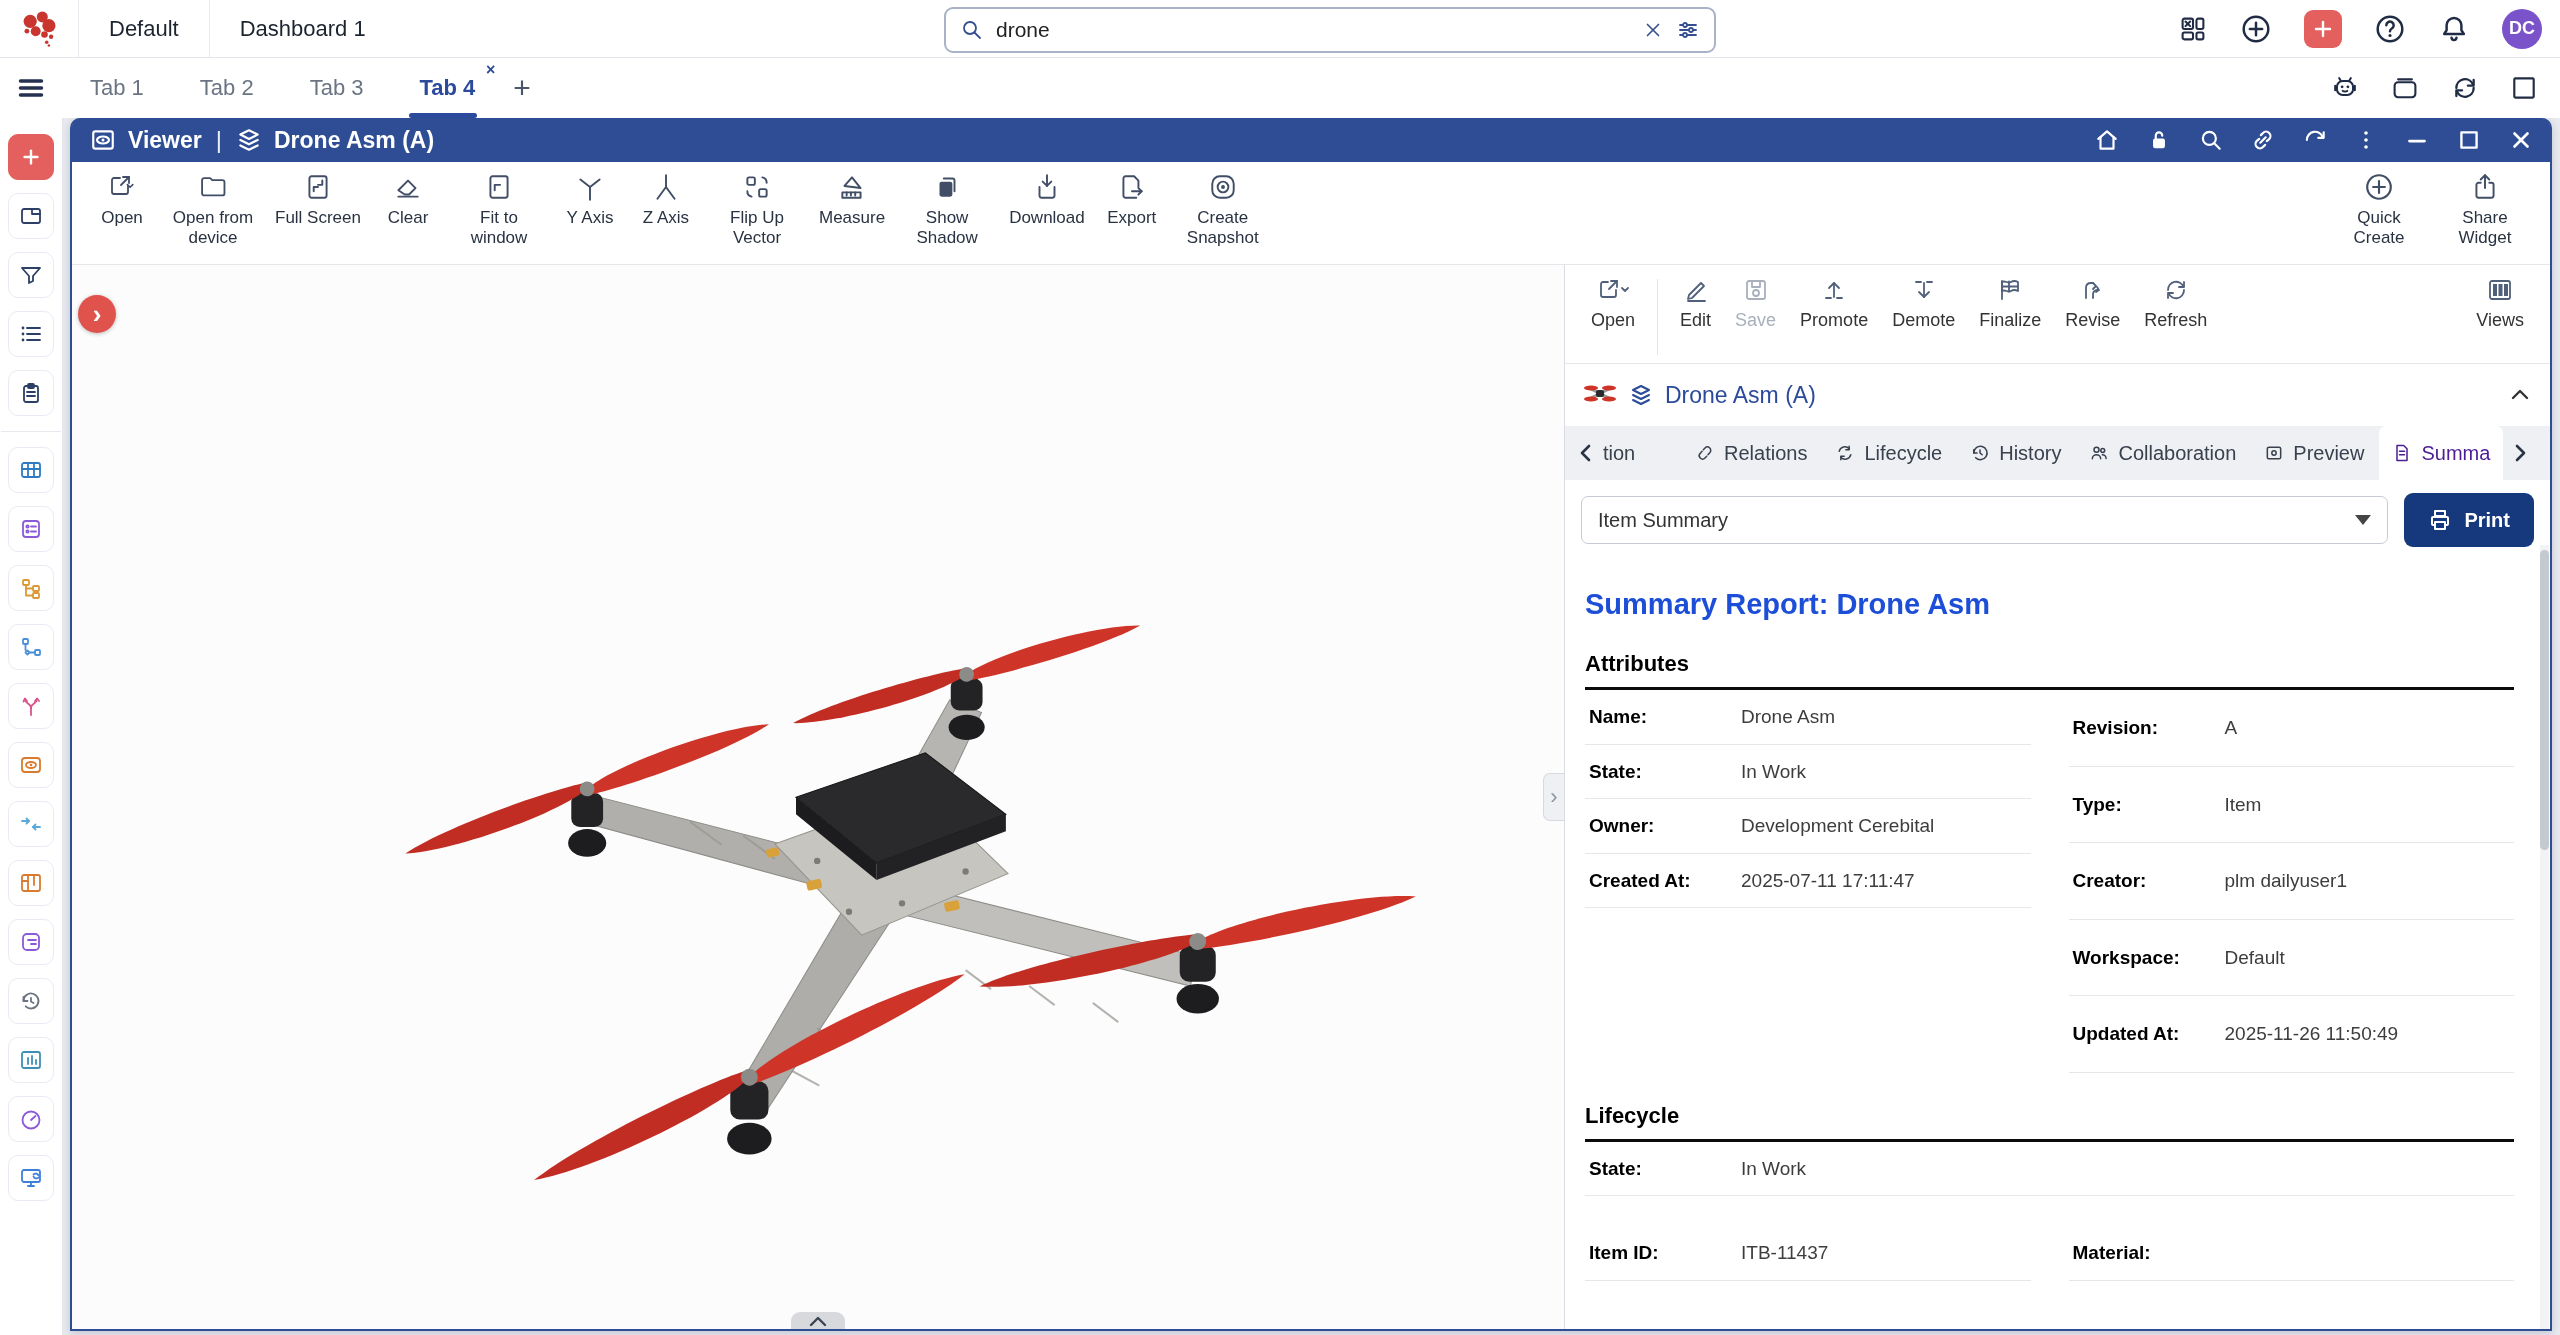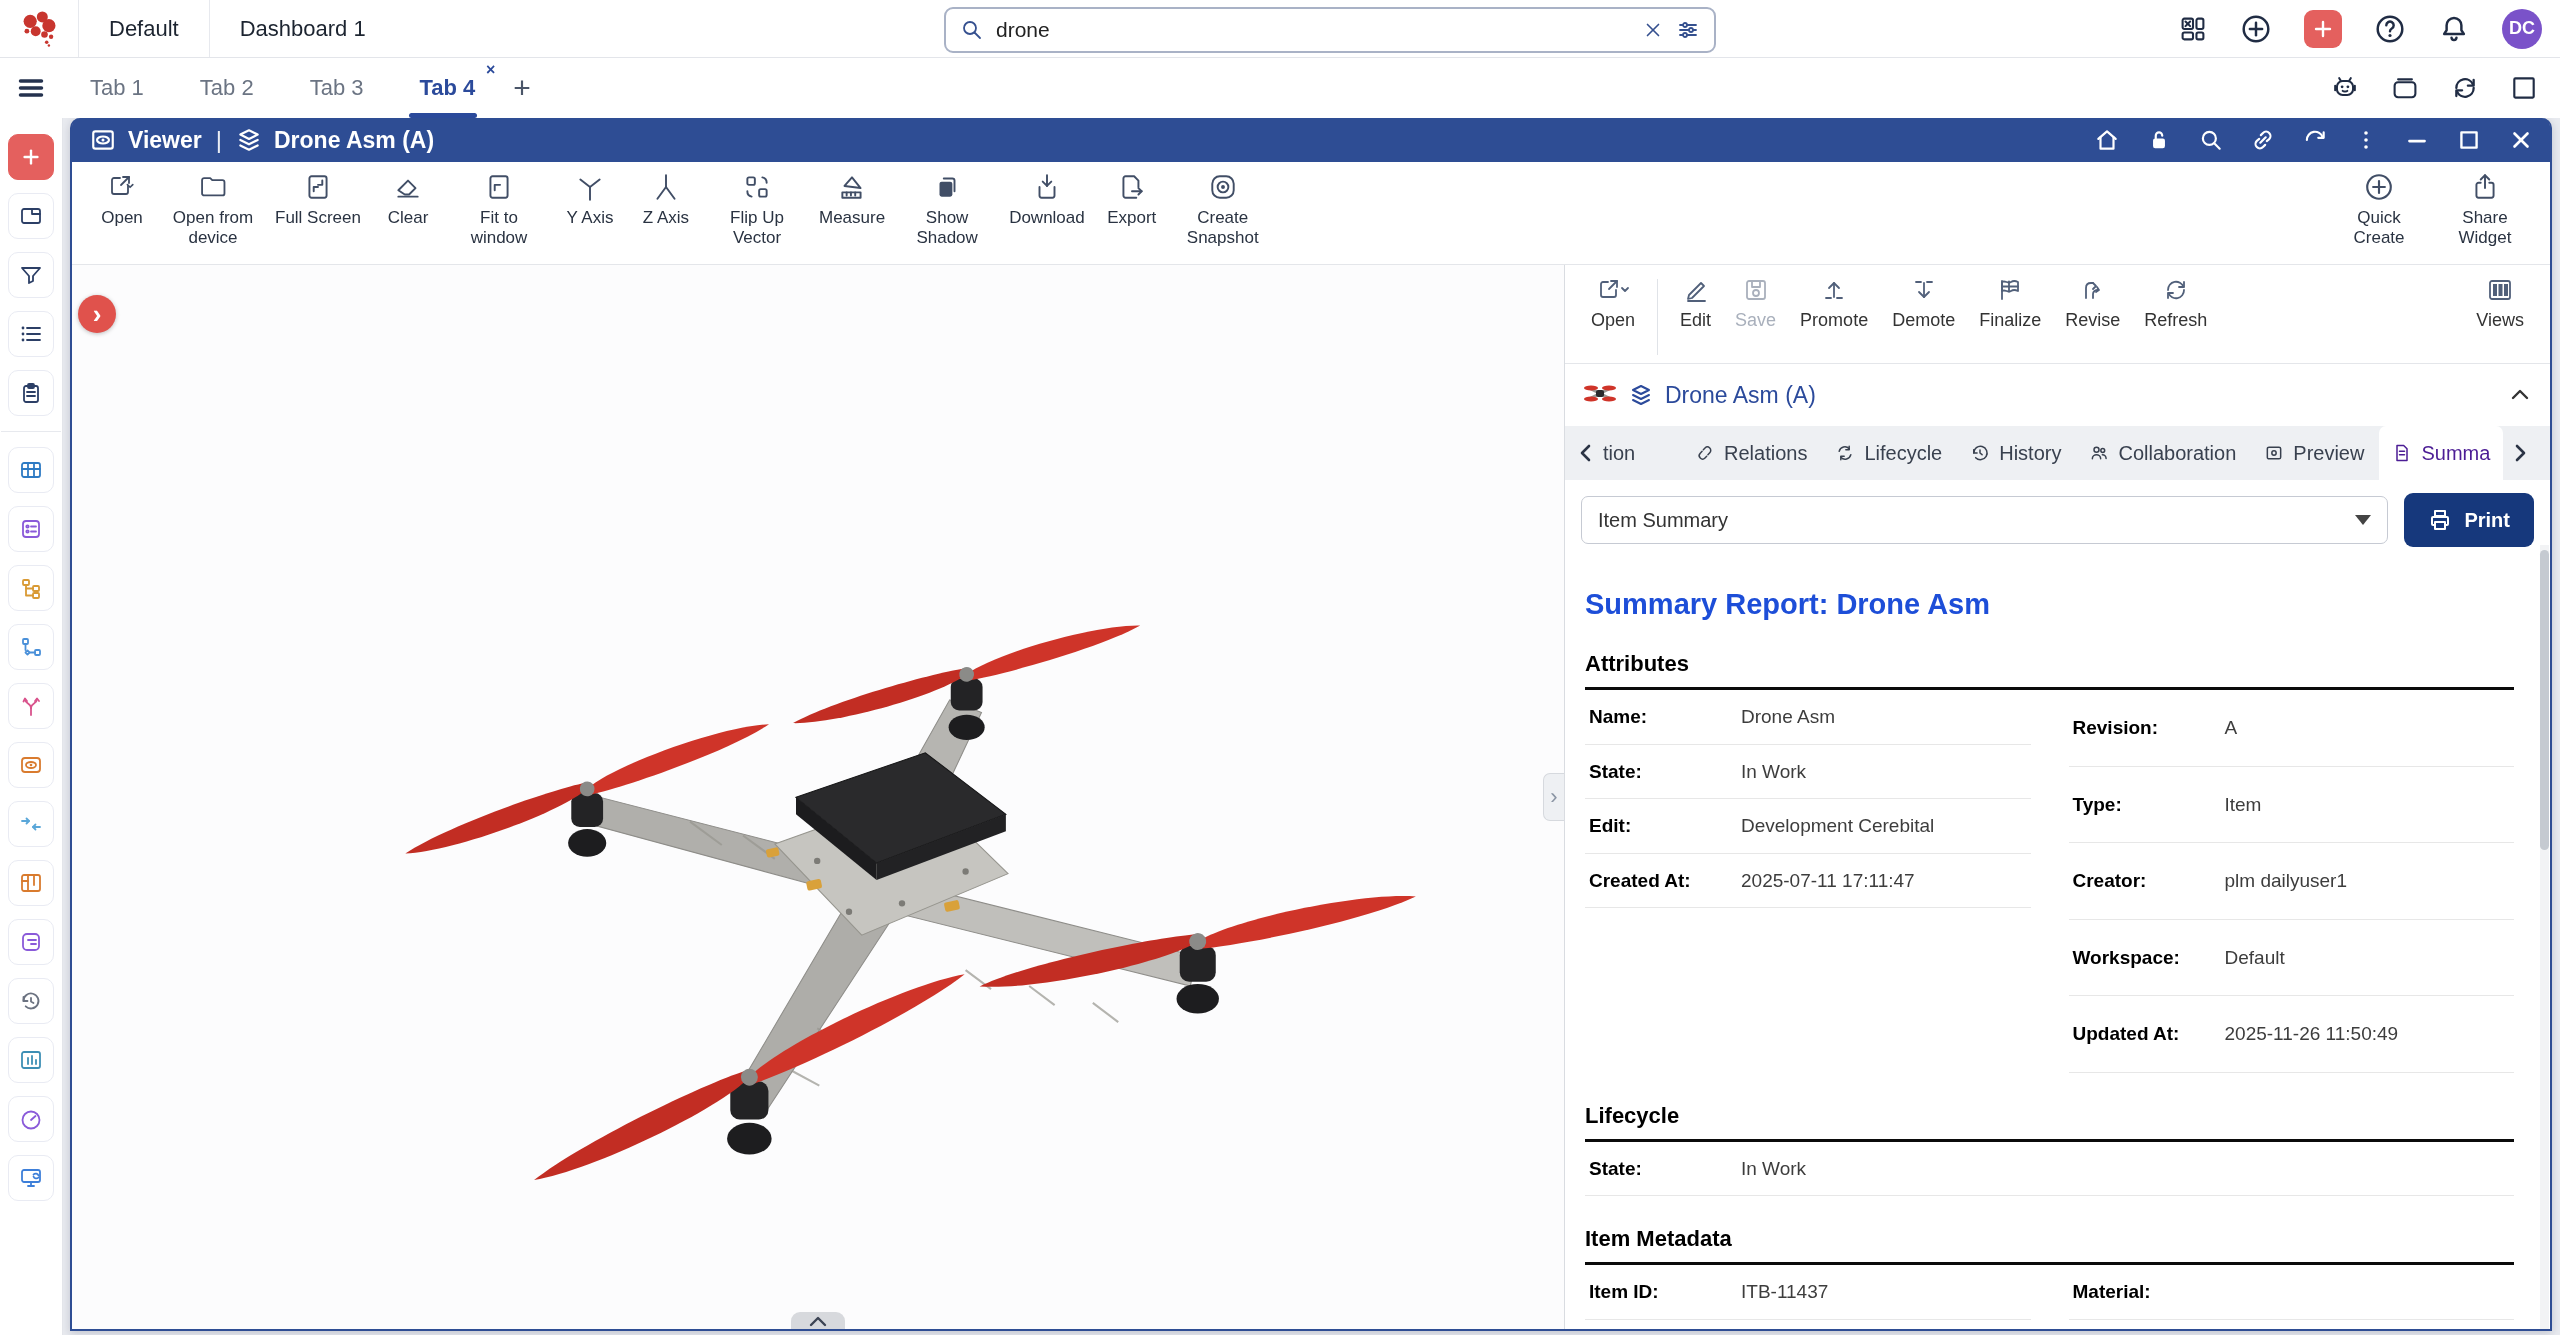--- a/index.html
+++ b/index.html
@@ -910,21 +910,21 @@
                 <div class="rcol">
                   <div class="rrow">
                       <span class="k">Name:</span>
                       <span class="v">Drone Asm</span>
                     </div>
                   <div class="rrow">
                       <span class="k">State:</span>
                       <span class="v">In Work</span>
                     </div>
                   <div class="rrow">
-                      <span class="k">Edit:</span>
+                      <span class="k">Owner:</span>
                       <span class="v" style="max-width:200px">Development Cerebital</span>
                     </div>
                   <div class="rrow">
                       <span class="k">Created At:</span>
                       <span class="v">2025-07-11 17:11:47</span>
                     </div>
                 </div>
                 <div class="rcol tall">
                   <div class="rrow">
                       <span class="k">Revision:</span>
@@ -956,21 +956,20 @@
                 <div class="rcol">
                   <div class="rrow">
                       <span class="k">State:</span>
                       <span class="v">In Work</span>
                     </div>
                 </div>
               </div>
             </div>
 
             <div class="rsec">
-              <h2>Item Metadata</h2>
               <div class="rcols">
                 <div class="rcol">
                   <div class="rrow">
                       <span class="k">Item ID:</span>
                       <span class="v">ITB-11437</span>
                     </div>
                 </div>
                 <div class="rcol">
                   <div class="rrow">
                       <span class="k">Material:</span>

